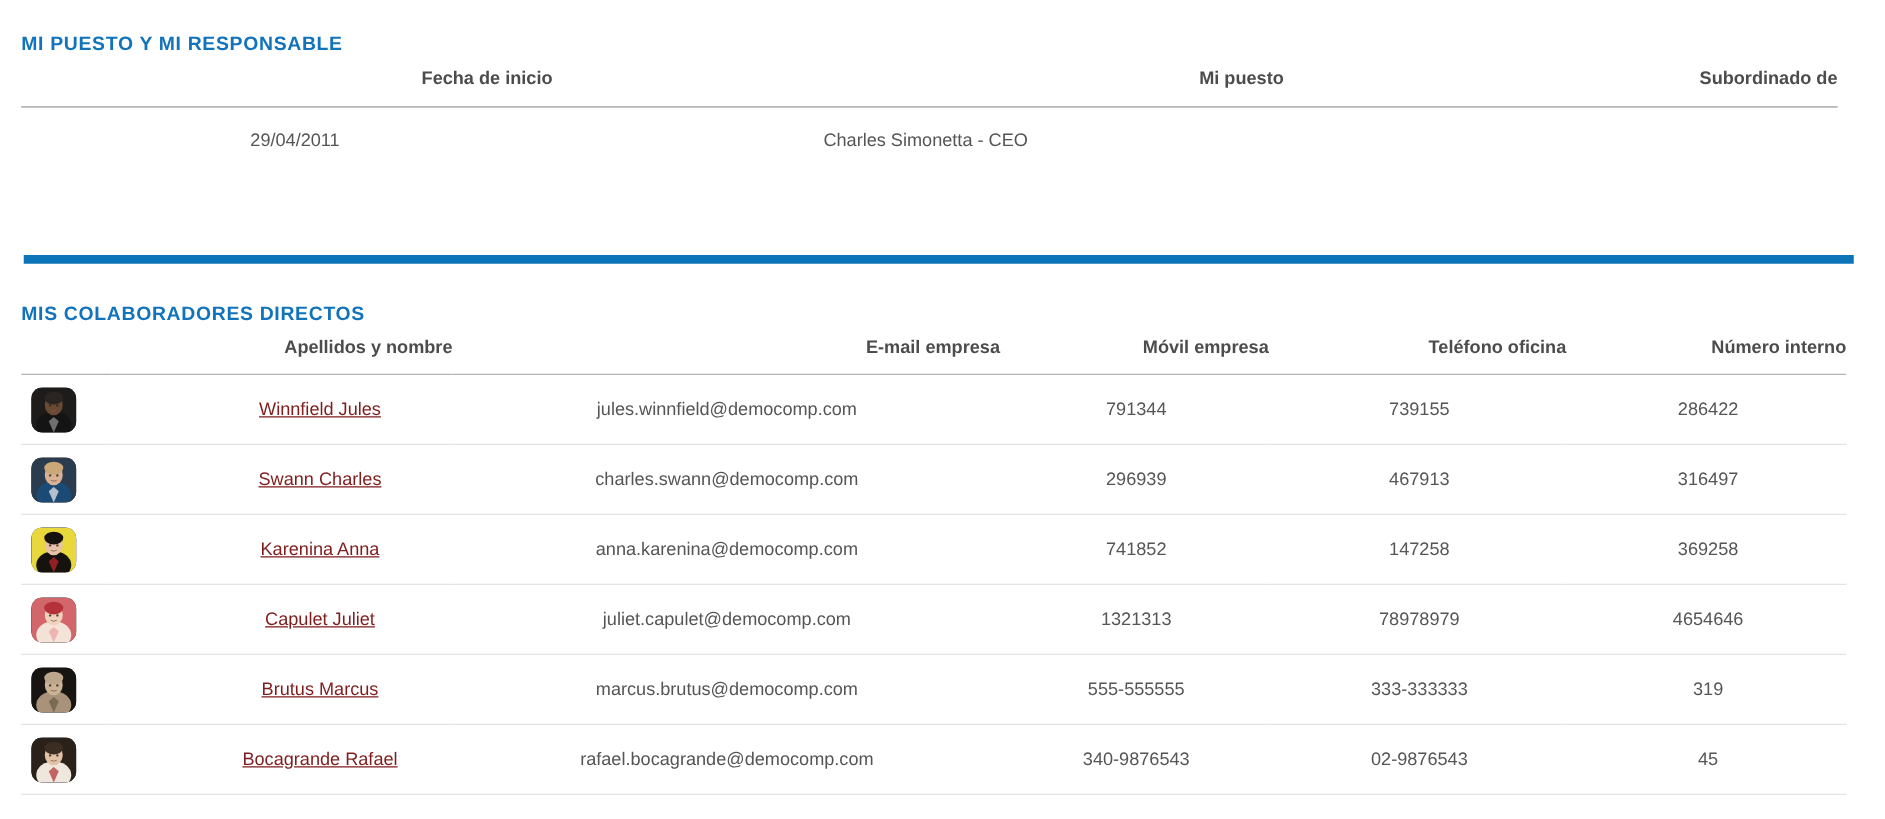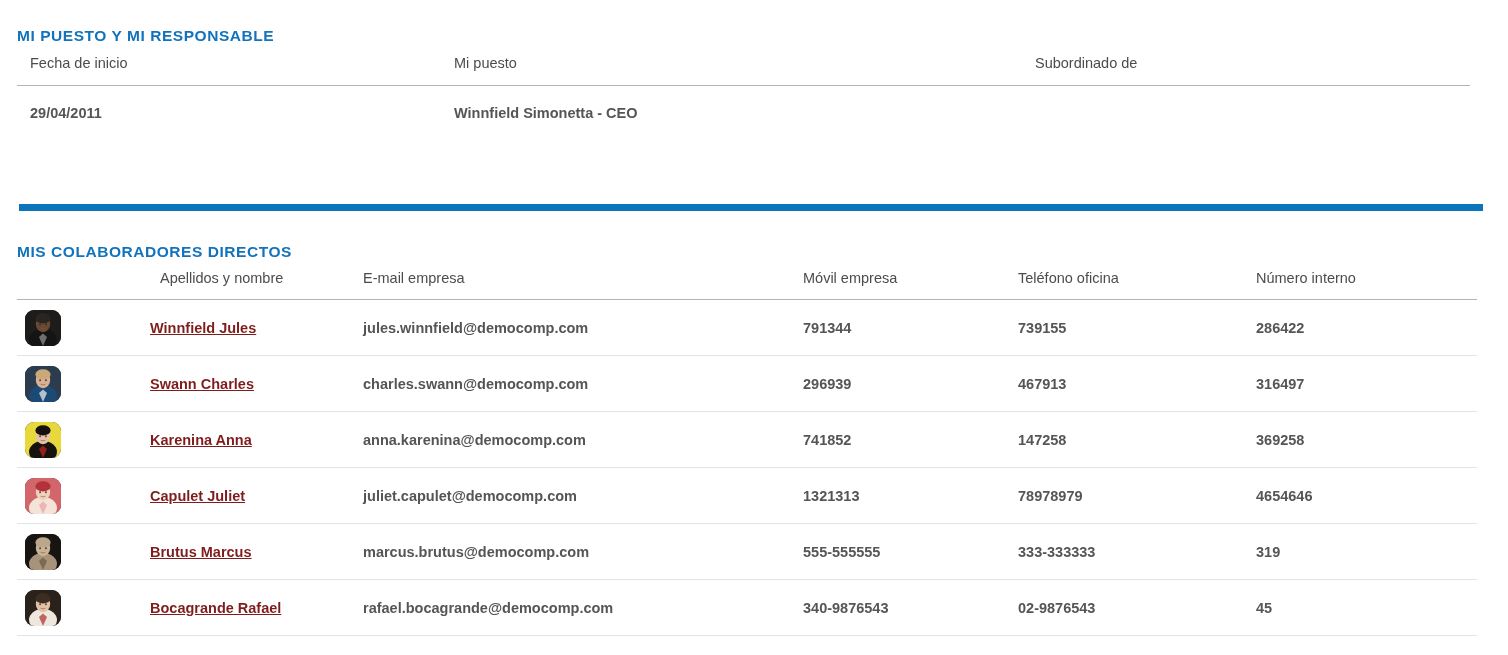--- a/index.html
+++ b/index.html
@@ -41,37 +41,38 @@
     top: 14px;
   }
 
   
   .data-table {
     width: 100%;
     border-collapse: collapse;
     table-layout: fixed;
   }
   .data-table th {
-    text-align: left;
+    text-align: right;
     font-size: 14.5px;
-    font-weight: normal;
+    font-weight: bold;
     color: #4c4c4c;
     padding: 0 0 12px 0;
     vertical-align: bottom;
     border-bottom: 1px solid #b4b4b4;
     white-space: nowrap;
   }
   .data-table td {
     font-size: 14.5px;
-    font-weight: bold;
+    font-weight: normal;
     color: #555555;
     padding: 0;
     vertical-align: middle;
     border-bottom: 1px solid #e3e3e3;
     white-space: nowrap;
+    text-align: center;
   }
 
   
   #section-one {
     position: absolute;
     left: 0;
     top: 0;
     width: 1508px;
     height: 196px;
   }
@@ -182,21 +183,21 @@
         <thead>
           <tr>
             <th class="col-start">Fecha de inicio</th>
             <th class="col-job">Mi puesto</th>
             <th class="col-manager">Subordinado de</th>
           </tr>
         </thead>
         <tbody>
           <tr>
             <td class="col-start">29/04/2011</td>
-            <td class="col-job">Winnfield Simonetta - CEO</td>
+            <td class="col-job">Charles Simonetta - CEO</td>
             <td class="col-manager"></td>
           </tr>
         </tbody>
       </table>
     </div>
   </section>
 
   <div id="section-divider"></div>
 
   <section id="section-two">

